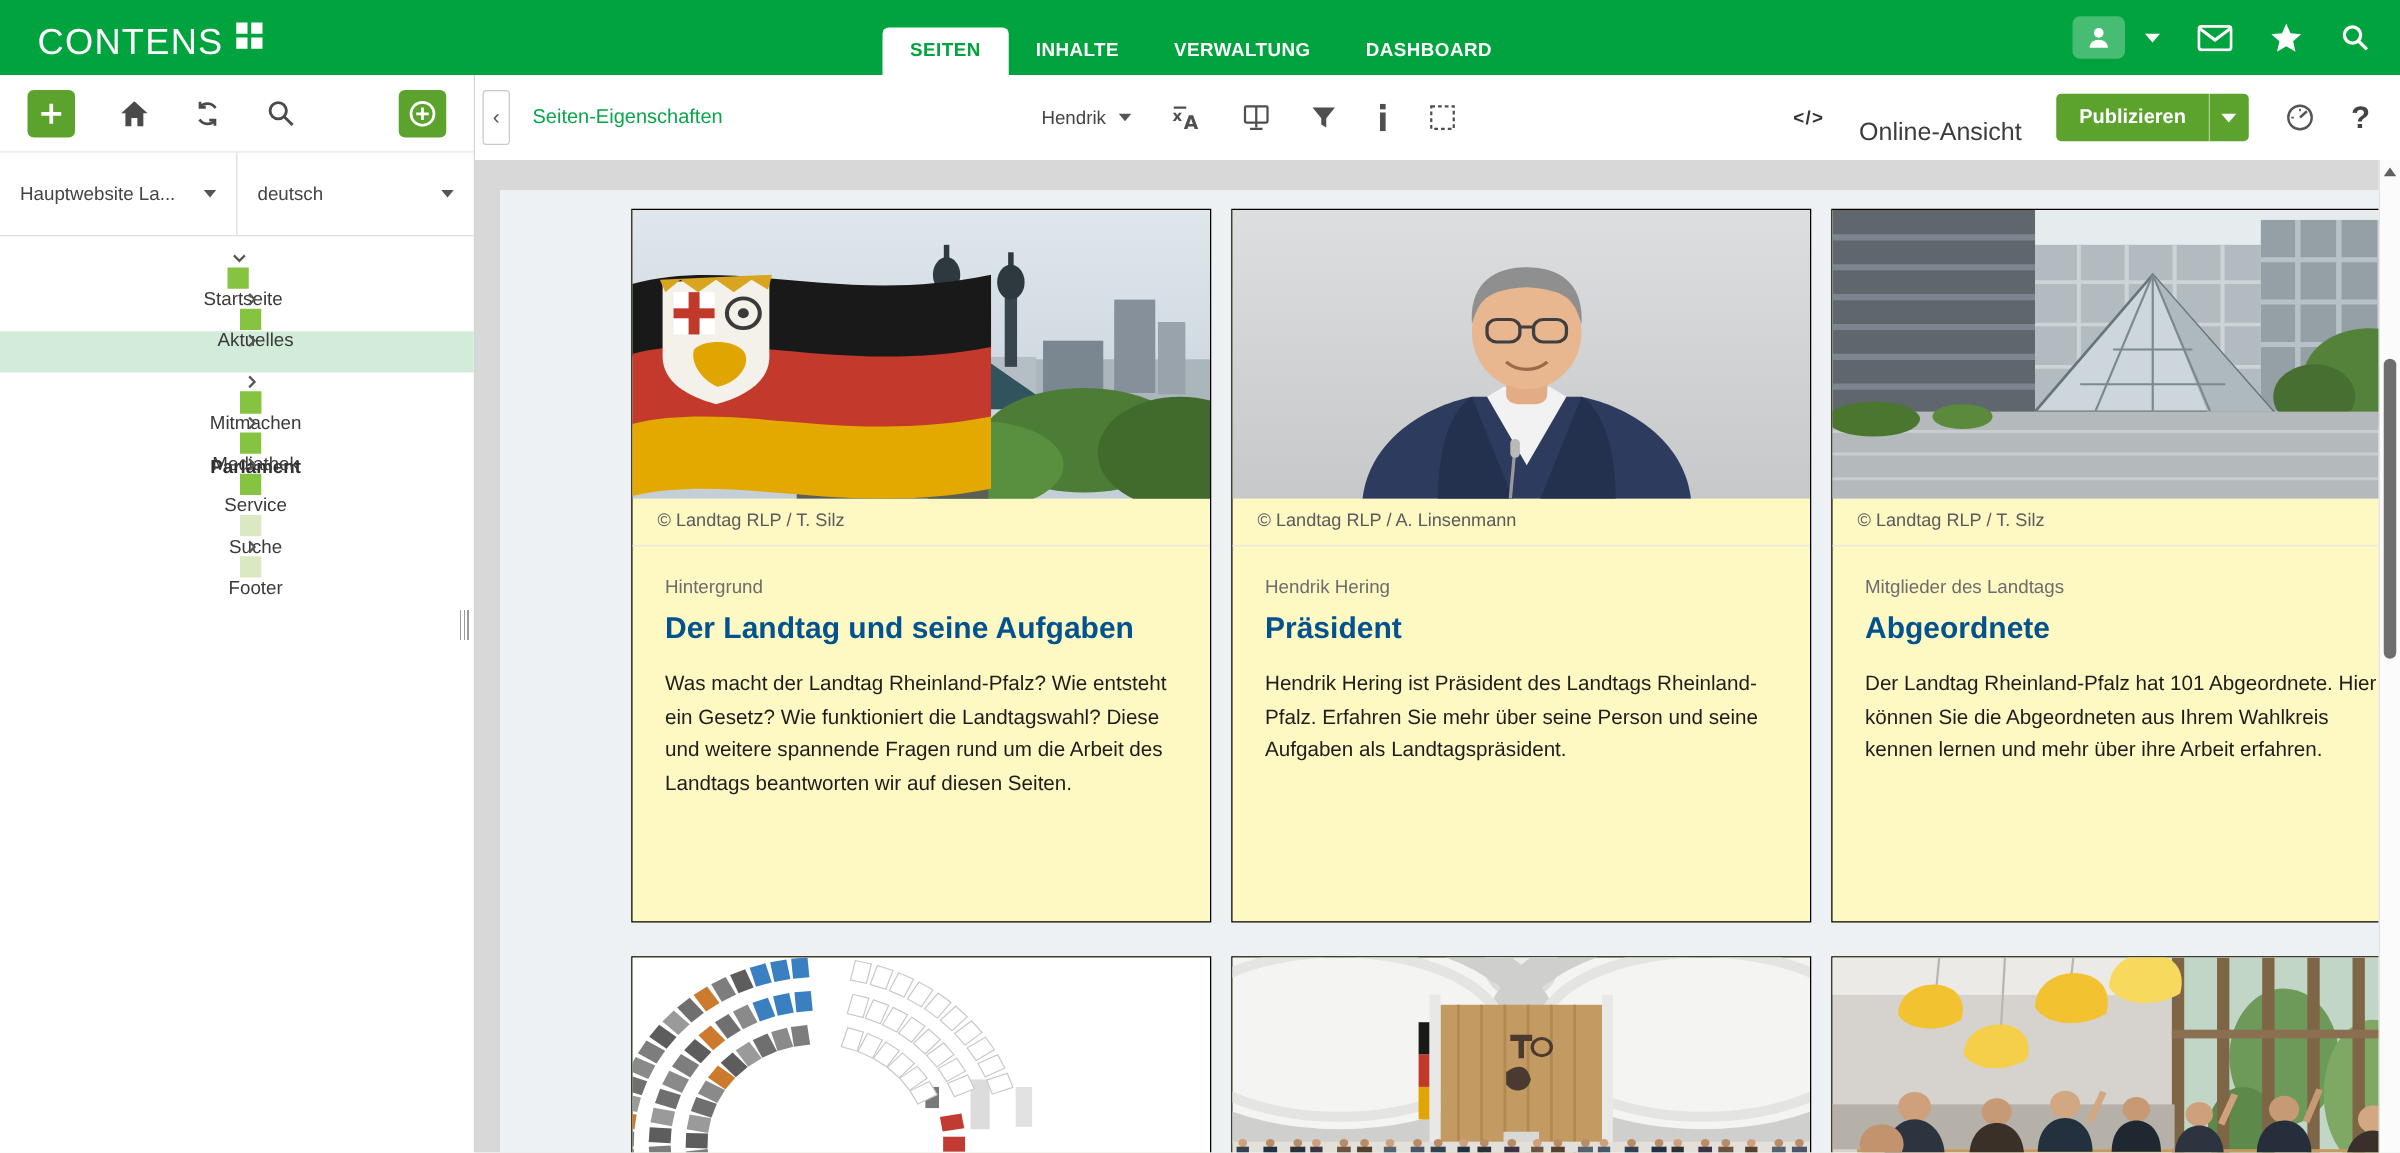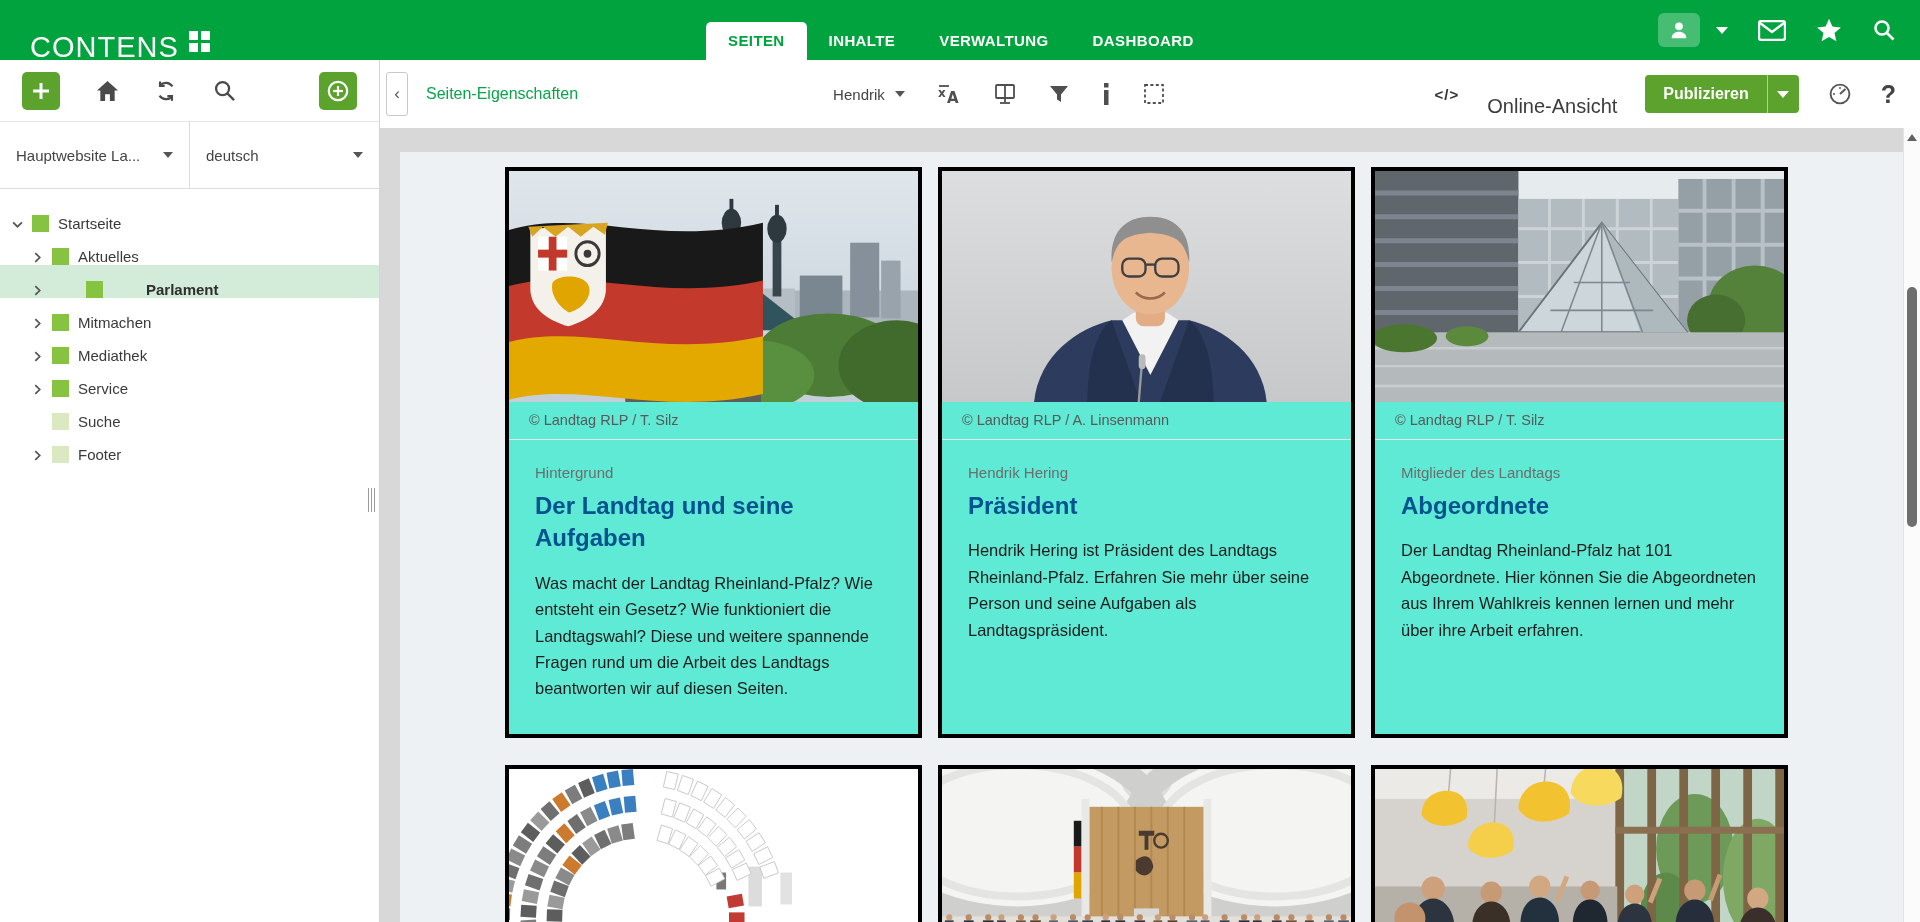--- a/index.html
+++ b/index.html
@@ -1,21 +1,21 @@
 <!DOCTYPE html>
 <html><head>
 <meta charset="utf-8">
 <style>
   * { margin:0; padding:0; box-sizing:border-box; }
   html,body { width:1920px; height:922px; overflow:hidden;
     font-family:"Liberation Sans","DejaVu Sans",sans-serif; background:#fff; }
 
   
   .app-header { position:relative; height:60px; background:#00a33d; color:#fff; }
-  .logo-wrap { position:absolute; left:30px; top:29px; display:flex; align-items:flex-start; gap:10px; }
+  .logo-wrap { position:absolute; left:30px; top:16px; display:flex; align-items:flex-start; gap:10px; }
   .logo-text { font-size:29px; letter-spacing:1px; color:#fff; font-weight:400; line-height:36px; }
   .logo-squares { display:grid; grid-template-columns:9px 9px; grid-template-rows:9px 9px; gap:3px; margin-top:2px; }
   .logo-squares span { background:#fff; display:block; }
   .header-tabs { position:absolute; left:706px; bottom:0; display:flex; align-items:flex-end; }
   .tab { height:38px; line-height:38px; padding:0 22px; font-size:15px; font-weight:700;
          letter-spacing:.4px; color:#fff; cursor:pointer; }
   .tab.active { background:#fff; color:#00a33d; border-radius:5px 5px 0 0; }
   .header-actions { position:absolute; right:24px; top:0; height:60px; display:flex; align-items:center; gap:30px; }
   .avatar-btn { width:42px; height:34px; background:rgba(255,255,255,.28); border-radius:6px;
                 display:flex; align-items:center; justify-content:center; cursor:pointer; }
@@ -34,21 +34,21 @@
   .tool-ic { color:#4a4a4a; display:flex; cursor:pointer; }
   .push-right { margin-left:auto; }
   .panel-selects { display:flex; border-bottom:1px solid #ddd; height:67px; }
   .fake-select { flex:1; display:flex; align-items:center; justify-content:space-between;
                  padding:0 16px; font-size:15px; color:#444; cursor:pointer; }
   .fake-select:first-child { border-right:1px solid #ddd; }
   .sel-caret { width:0; height:0; border-left:5px solid transparent; border-right:5px solid transparent;
                border-top:6px solid #555; }
 
   .tree { padding-top:10px; }
-  .trow { height:33px; display:flex; align-items:flex-end; padding-left:10px; font-size:15px; color:#3a3a3a; cursor:pointer; }
+  .trow { height:33px; display:flex; align-items:center; padding-left:10px; font-size:15px; color:#3a3a3a; cursor:pointer;flex-direction:column; }
   .trow.child { padding-left:30px; }
   .trow.selected { background:#d2ecd9; font-weight:700; color:#2e2e2e;gap:34px; }
   .chev { width:15px; height:15px; margin-right:7px; display:flex; align-items:center; justify-content:center; flex:none; }
   .chev svg { display:block; }
   .chev.open svg { transform:rotate(90deg); }
   .chev.blank svg { visibility:hidden; }
   .sq { width:17px; height:17px; background:#86c340; margin-right:9px; flex:none; }
   .sq.light { background:#dbe9c3; }
 
   .splitter-grip { position:absolute; right:3px; top:428px; width:8px; height:24px; cursor:col-resize;
@@ -70,21 +70,21 @@
   .publish-main { color:#fff; font-size:16px; font-weight:700; padding:10px 18px; }
   .publish-caret { width:32px; display:flex; align-items:center; justify-content:center; border-left:1px solid rgba(255,255,255,.5); }
   .publish-caret i { width:0; height:0; border-left:6px solid transparent; border-right:6px solid transparent; border-top:7px solid #fff; }
   .help-q { font-size:25px; color:#444; font-weight:600; cursor:pointer; }
 
   
   .preview-frame { position:absolute; top:68px; left:0; right:17px; bottom:0; background:#d8d8d8; }
   .preview-page { position:absolute; top:24px; left:20px; right:0; bottom:0; background:#eef1f3;
     overflow:hidden; padding:15px 0 0 105px; }
   .cards-row { display:flex; gap:16px; margin-bottom:27px; }
-  .card { width:417px; background:#5eead4; border:4px solid #000000; flex:none; }
+  .card { width:464px; background:#fef9c3; border:1px solid #000000; flex:none; }
   .row1 .card { height:571px; }
   .card-img { display:block; width:100%; height:231px; }
   .card-credit { padding:10px 20px 11px; font-size:14.5px; color:#5a5a5a; border-bottom:1px solid #e8e8e8; }
   .card-body { padding:24px 26px; }
   .kicker { font-size:15px; color:#6d6d6d; margin-bottom:9px; }
   .card-title { font-size:24px; font-weight:700; color:#02528f; line-height:1.35; margin-bottom:15px; cursor:pointer; }
   .body-text { font-size:16.5px; color:#1d1d1d; line-height:1.6; }
 
   
   .v-scrollbar { position:absolute; right:0; top:68px; bottom:0; width:17px; background:#fbfbfb; border-left:1px solid #e3e3e3; }

